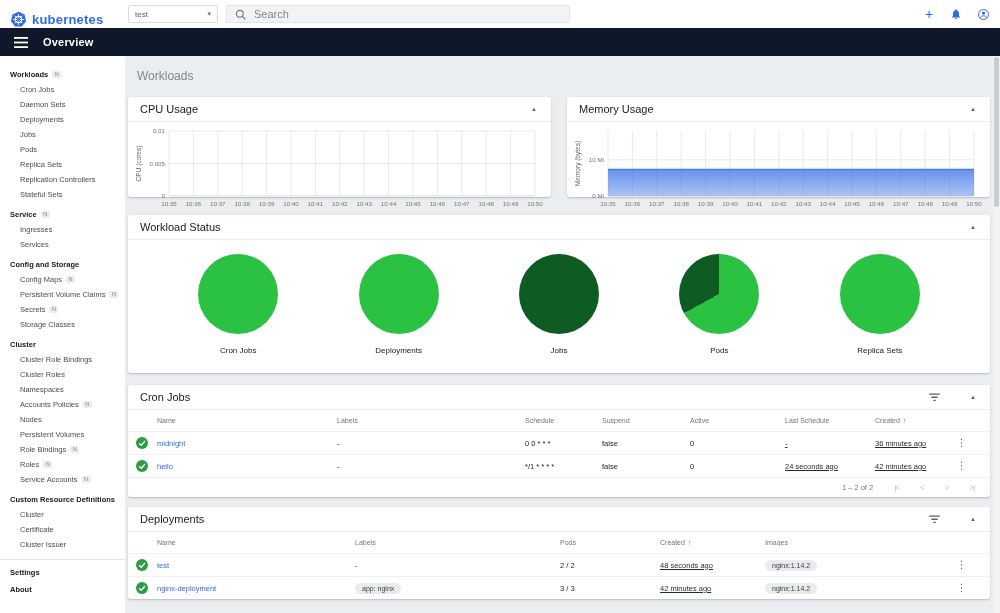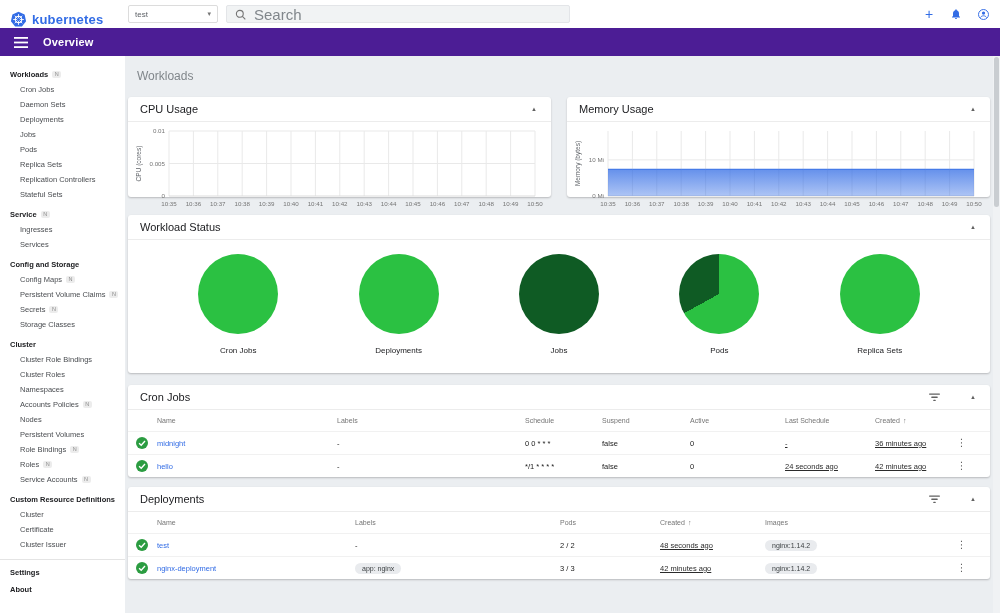--- a/index.html
+++ b/index.html
@@ -9,29 +9,29 @@
   
   .app-header { position:relative; height:28px; background:#fff; display:flex; align-items:flex-end; }
   .brand { display:flex; align-items:center; gap:5px; margin-left:10px; }
   .brand-name { color:#326ce5; font-size:13px; font-weight:bold; letter-spacing:.2px; }
   .ns-select { position:absolute; left:128px; top:5px; width:90px; height:18px;
     border:1px solid #dcdcdc; border-radius:2px; background:#fff; display:flex; align-items:center;
     padding:0 6px; font-size:8px; color:#5f6368; cursor:pointer; }
   .ns-caret { margin-left:auto; font-size:7px; color:#757575; }
   .search-bar { position:absolute; left:226px; top:5px; width:344px; height:18px;
     background:#f1f3f4; border:1px solid #e3e5e8; border-radius:2px; display:flex; align-items:center; padding:0 8px; gap:8px; }
-  .search-bar input { border:none; outline:none; background:transparent; font-size:15px; color:#3c4043; width:100%;
+  .search-bar input { border:none; outline:none; background:transparent; font-size:11px; color:#3c4043; width:100%;
     font-family:"Liberation Sans","DejaVu Sans",sans-serif; }
   .search-bar input::placeholder { color:#80868b; }
   .header-actions { position:absolute; right:8px; top:0; height:28px; display:flex; align-items:center; gap:9px; }
   .hbtn { width:18px; height:18px; display:flex; align-items:center; justify-content:center; cursor:pointer;
     color:#326ce5; font-size:14px; line-height:1; background:none; border:none; }
 
   
-  .toolbar { height:28px; background:#4c1d95; display:flex; align-items:center; padding-left:14px; gap:15px; }
+  .toolbar { height:28px; background:#0f172a; display:flex; align-items:center; padding-left:14px; gap:15px; }
   .toolbar-title { color:#fff; font-size:11px; font-weight:bold; letter-spacing:.2px; }
   .menu-btn { background:none; border:none; cursor:pointer; display:flex; align-items:center; }
 
   
   .main { display:flex; height:557px; }
   .sidebar { width:125px; background:#fff; padding-top:6px; overflow:hidden; flex:none; }
   .nav-row { height:15px; display:flex; align-items:center; font-size:7.5px; cursor:pointer; }
   .nav-header { padding-left:10px; font-weight:bold; color:#202124; margin-top:5px; }
   .nav-item { padding-left:20px; color:#4a4d51; }
   .nav-footer-item { padding-left:10px; font-weight:bold; color:#202124; height:17px; }
@@ -497,20 +497,27 @@
             <div class="t-cell">*/1 * * * *</div>
             <div class="t-cell">false</div>
             <div class="t-cell">0</div>
             <div class="t-cell"><span class="cell-underline">24 seconds ago</span></div>
             <div class="t-cell"><span class="cell-underline">42 minutes ago</span></div>
             <div class="t-cell menu-cell">
               <button class="dots-btn">⋮</button>
             </div>
           </div>
         </div>
+      <div class="pagination">
+        <span>1 – 2 of 2</span>
+        <button class="pg-btn">|&lt;</button>
+        <button class="pg-btn">&lt;</button>
+        <button class="pg-btn">&gt;</button>
+        <button class="pg-btn">&gt;|</button>
+      </div>
     </div>
 
     <div class="card table-card">
       <div class="card-header">
         <span class="card-title">Deployments</span>
         <div class="card-tools">
           <button class="filter-btn">
             <span style="display:flex">
               <svg width="11" height="9" viewBox="0 0 11 9">
                   <rect x="0" y="0.4" width="11" height="1.3" rx=".6" fill="#616161"></rect>

